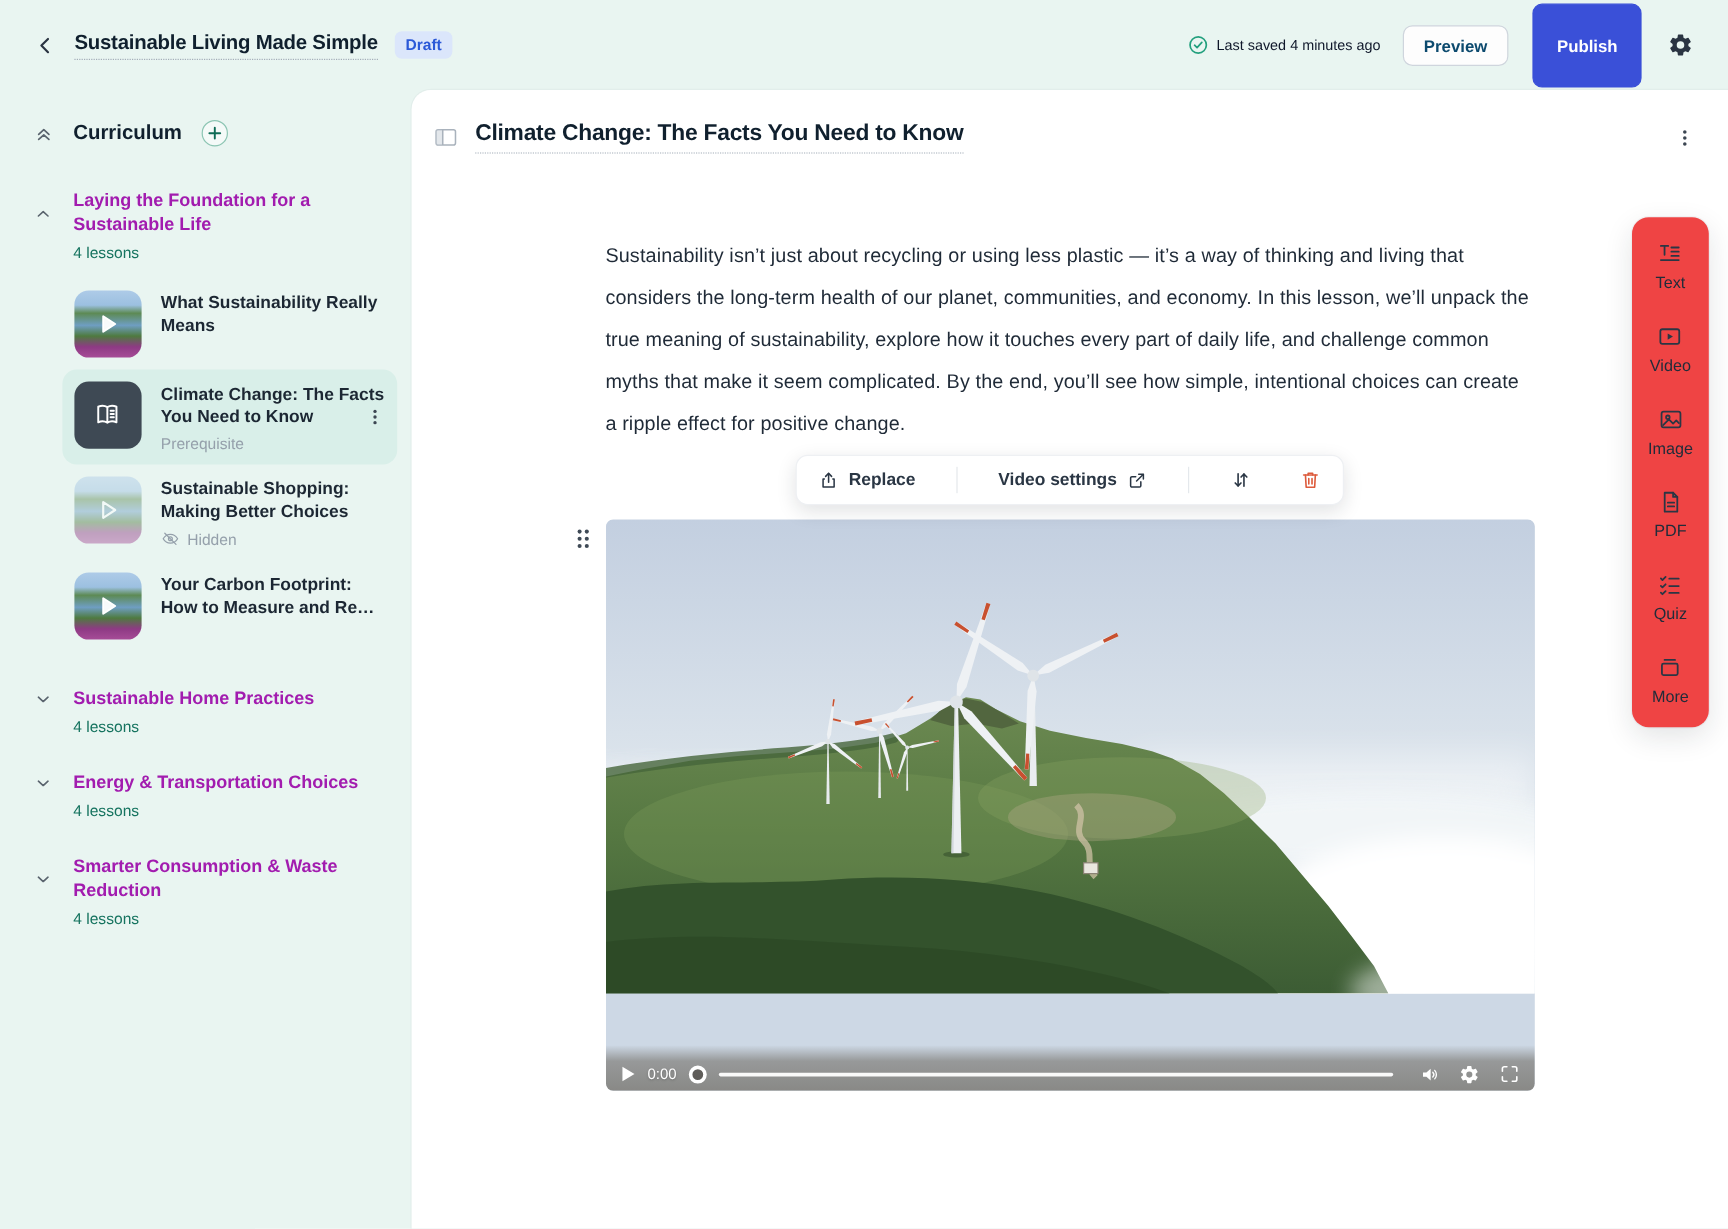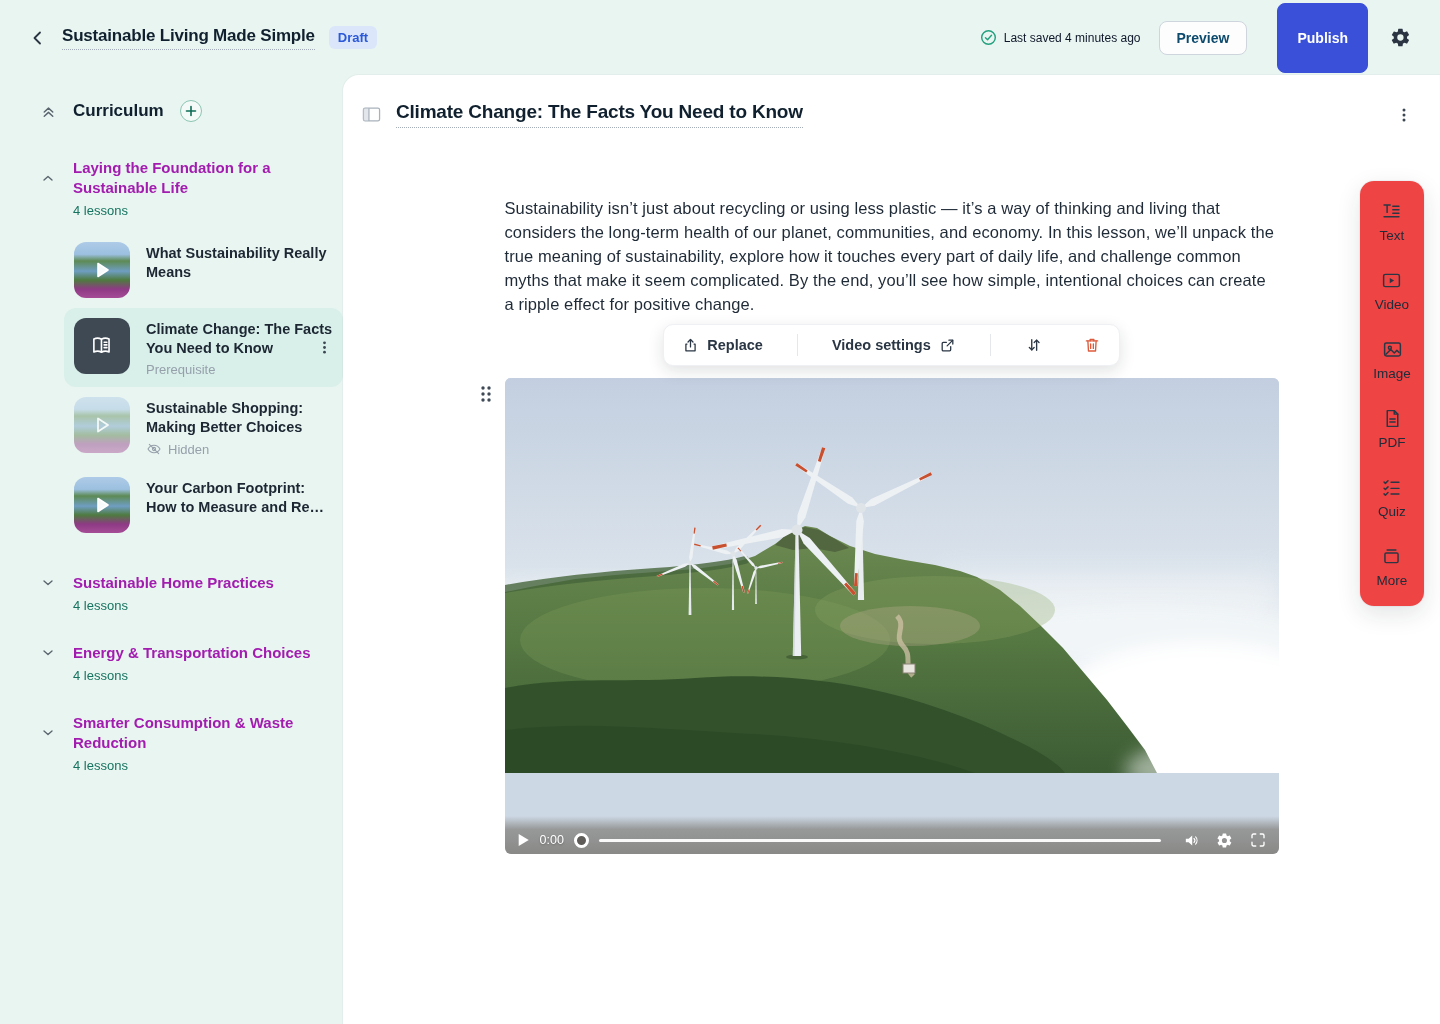--- a/index.html
+++ b/index.html
@@ -29,28 +29,28 @@
     font-size:13px; font-weight:600; padding:4px 9px; border-radius:6px;
   }
   .topbar-spacer { flex:1; }
   .saved { display:flex; align-items:center; gap:7px; color:#0f172a; font-size:12px; }
   .btn { font-family:inherit; font-size:14px; font-weight:600; border-radius:8px; cursor:pointer; }
   .btn-preview {
     margin-left:18px; padding:8px 17px; background:#fdfdfd;
     border:1px solid #cfd5dd; color:#0c4a6e;
   }
   .btn-publish {
-    margin-left:30px; padding:26px 19px; background:#3a50d8;
+    margin-left:20px; padding:26px 19px; background:#3a50d8;
     border:1px solid #3a50d8; color:#ffffff;
   }
   .gear-btn { margin-left:16px; width:32px; height:32px; }
 
   
   .sidebar {
-    position:absolute; top:75px; left:16px; width:383px; bottom:0;
+    position:absolute; top:75px; left:4px; width:383px; bottom:0;
     padding:25px 14px 0 24px;
   }
   .cur-header { display:flex; align-items:center; gap:16px; margin-bottom:36px; }
   .cur-title { font-size:17px; font-weight:700; color:#10202e; }
   .plus-btn {
     width:22px; height:22px; border-radius:50%;
     border:1.4px solid #8cc5b3; background:rgba(255,255,255,.5);
     display:flex; align-items:center; justify-content:center; cursor:pointer;
   }
   .section { margin-bottom:30px; }
@@ -93,21 +93,21 @@
     padding:26px 24px 0 19px;
   }
   .lesson-heading {
     font-size:19px; font-weight:700; color:#10202e; letter-spacing:-0.2px;
     border-bottom:1.6px dotted #a4adb8; padding-bottom:4px;
   }
   .header-kebab { margin-left:auto; width:24px; height:24px; }
 
   .doc { width:774px; margin:68px auto 0; }
   .body-paragraph {
-    font-size:16.5px; line-height:24px; color:#1f2a37; letter-spacing:0.1px;
+    font-size:16.5px; line-height:35px; color:#1f2a37; letter-spacing:0.1px;
   }
 
   
   .block-toolbar {
     margin:8px auto 12px; width:fit-content;
     display:flex; align-items:center; gap:20px;
     background:#ffffff; border:1px solid #eef0f3; border-radius:10px;
     box-shadow:0 5px 16px rgba(20,30,40,.13);
     padding:5px 8px; position:relative; z-index:4;
   }

